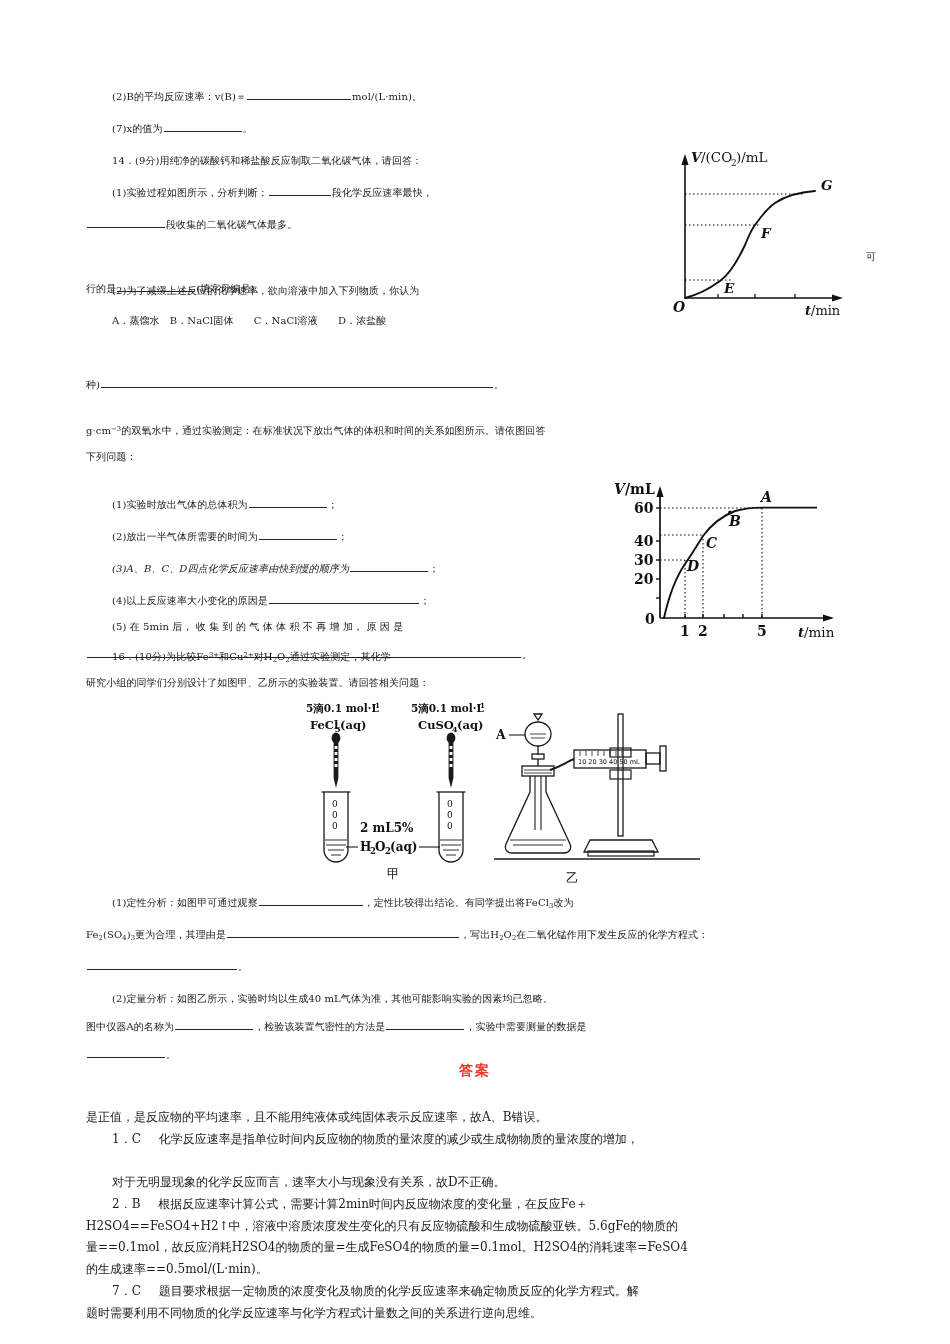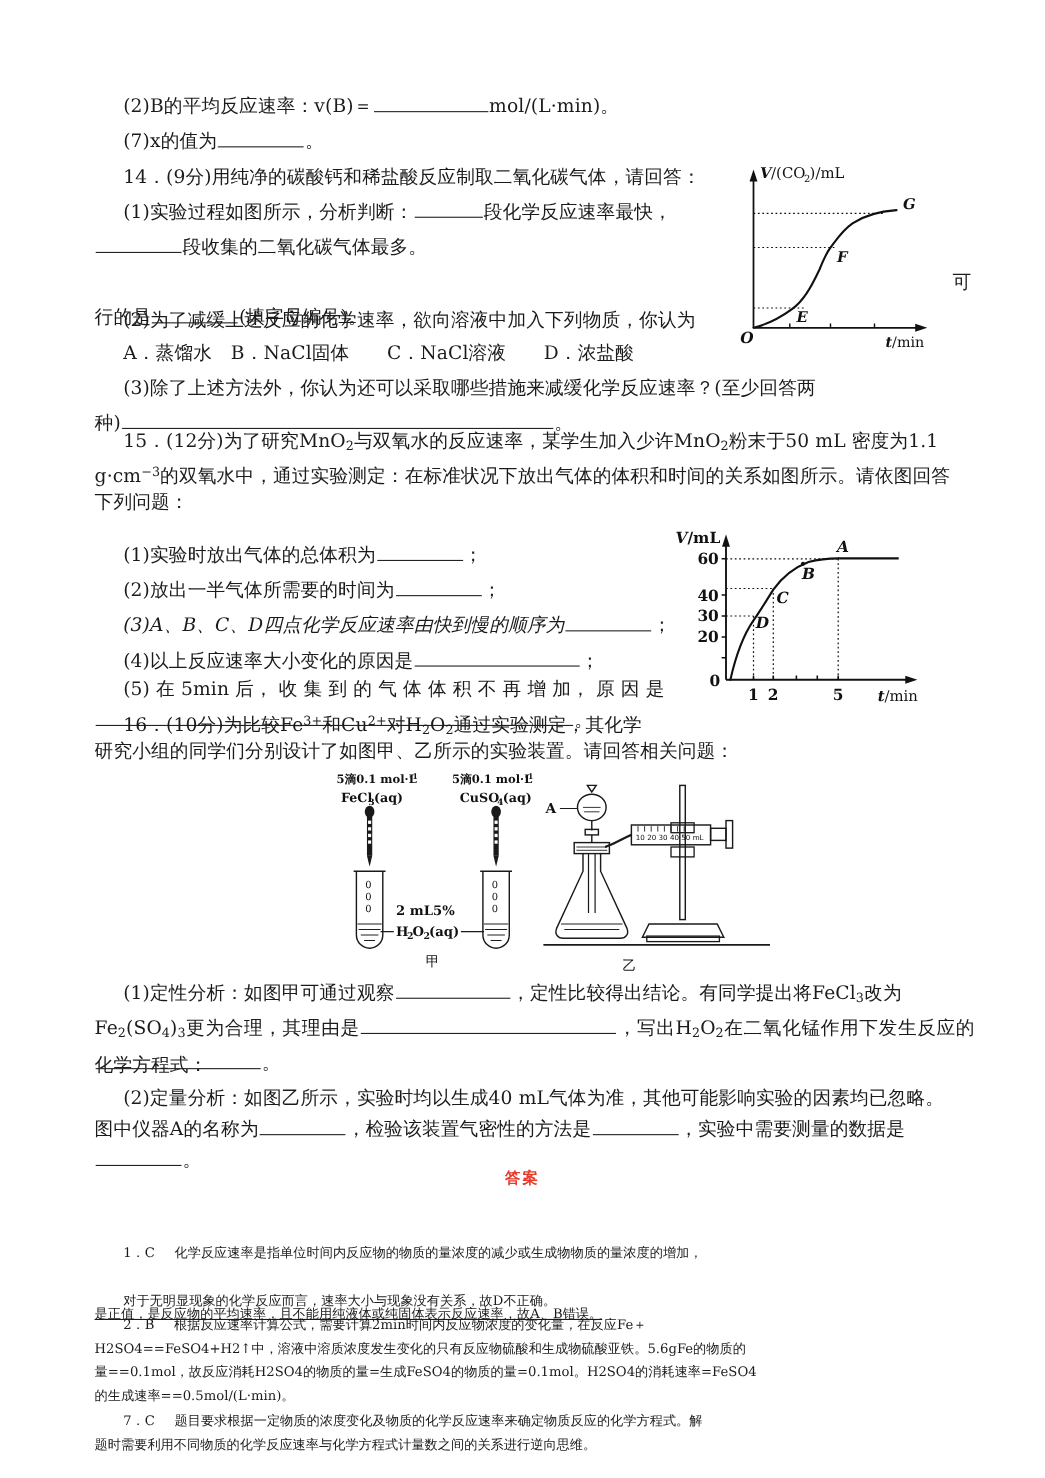--- a/index.html
+++ b/index.html
@@ -18,21 +18,21 @@
   .page {
     position: absolute;
     left: 0; top: 0;
     width: 950px;
     height: 1344px;
   }
 
   
   .q-block {
     position: absolute;
-    font-size: 17px;
+    font-size: 10px;
     line-height: 30px;
     letter-spacing: 0.1px;
     text-align: justify;
   }
   .fill {
     display: inline-block;
     border-bottom: 1px solid #222;
     vertical-align: baseline;
     height: 1.05em;
     margin: 0 1px;
@@ -106,23 +106,20 @@
   </div>
 
   <div class="q-block" style="left:86px; top:274px; width:586px;">
     <span>行的是</span><span class="fill f-md"></span><span>(填字母编号)。</span>
   </div>
 
   <div class="q-block" style="left:112px; top:306px; width:560px;">
     <span>A．蒸馏水　B．NaCl固体　　C．NaCl溶液　　D．浓盐酸</span>
   </div>
 
-  <div class="q-block" style="left:112px; top:338px; width:775px;">
-    <span>(3)除了上述方法外，你认为还可以采取哪些措施来减缓化学反应速率？(至少回答两</span>
-  </div>
 
   <div class="q-block" style="left:86px; top:370px; width:586px;">
     <span>种)</span><span class="fill f-max"></span><span>。</span>
   </div>
 
   <div class="q-block" style="left:866px; top:242px;">
     <span>可</span>
   </div>
 
   <div class="fig" style="left:655px; top:142px;">
@@ -156,23 +153,20 @@
       <text x="18" y="170" class="lbl-italic-serif" font-size="14" fill="#111">O</text>
       <text x="150" y="173" class="lbl-italic-serif" font-size="13" fill="#111">t</text>
       <text x="156" y="173" font-family="DejaVu Serif, serif" font-size="13" fill="#111">/min</text>
 
       <text x="69" y="151" class="lbl-italic-serif" font-size="13.5" fill="#111">E</text>
       <text x="106" y="96" class="lbl-italic-serif" font-size="13.5" fill="#111">F</text>
       <text x="166" y="48" class="lbl-italic-serif" font-size="13.5" fill="#111">G</text>
     </svg>
   </div>
 
-  <div class="q-block" style="left:112px; top:386px; width:775px;">
-    <span>15．(12分)为了研究MnO</span><sub>2</sub><span>与双氧水的反应速率，某学生加入少许MnO</span><sub>2</sub><span>粉末于50 mL 密度为1.1</span>
-  </div>
 
   <div class="q-block" style="left:86px; top:414px; width:800px;">
     <span>g·cm</span><sup>−3</sup><span>的双氧水中，通过实验测定：在标准状况下放出气体的体积和时间的关系如图所示。请依图回答</span>
   </div>
 
   <div class="q-block" style="left:86px; top:442px; width:560px;">
     <span>下列问题：</span>
   </div>
 
   <div class="q-block" style="left:112px; top:490px; width:520px;">
@@ -438,21 +432,21 @@
   </div>
 
   <div class="ans-head" style="top:1062px;">
     <span>答案</span>
   </div>
 
   <div class="ans-block" style="left:86px; top:1082px; width:778px;">
     <span style="margin-left:26px;">1．C</span>
     <span style="margin-left:14px;">化学反应速率是指单位时间内反应物的物质的量浓度的减少或生成物物质的量浓度的增加，</span>
   </div>
-  <div class="ans-block" style="left:86px; top:1137px; width:778px;text-decoration:underline;">
+  <div class="ans-block" style="left:86px; top:1060px; width:778px;">
     <span>是正值，是反应物的平均速率，且不能用纯液体或纯固体表示反应速率，故A、B错误。</span>
   </div>
   <div class="ans-block" style="left:86px; top:1125px; width:778px;">
     <span style="margin-left:26px;">对于无明显现象的化学反应而言，速率大小与现象没有关系，故D不正确。</span>
   </div>
 
   <div class="ans-block" style="left:86px; top:1147px; width:778px;">
     <span style="margin-left:26px;">2．B</span>
     <span style="margin-left:14px;">根据反应速率计算公式，需要计算2min时间内反应物浓度的变化量，在反应Fe＋</span>
   </div>

